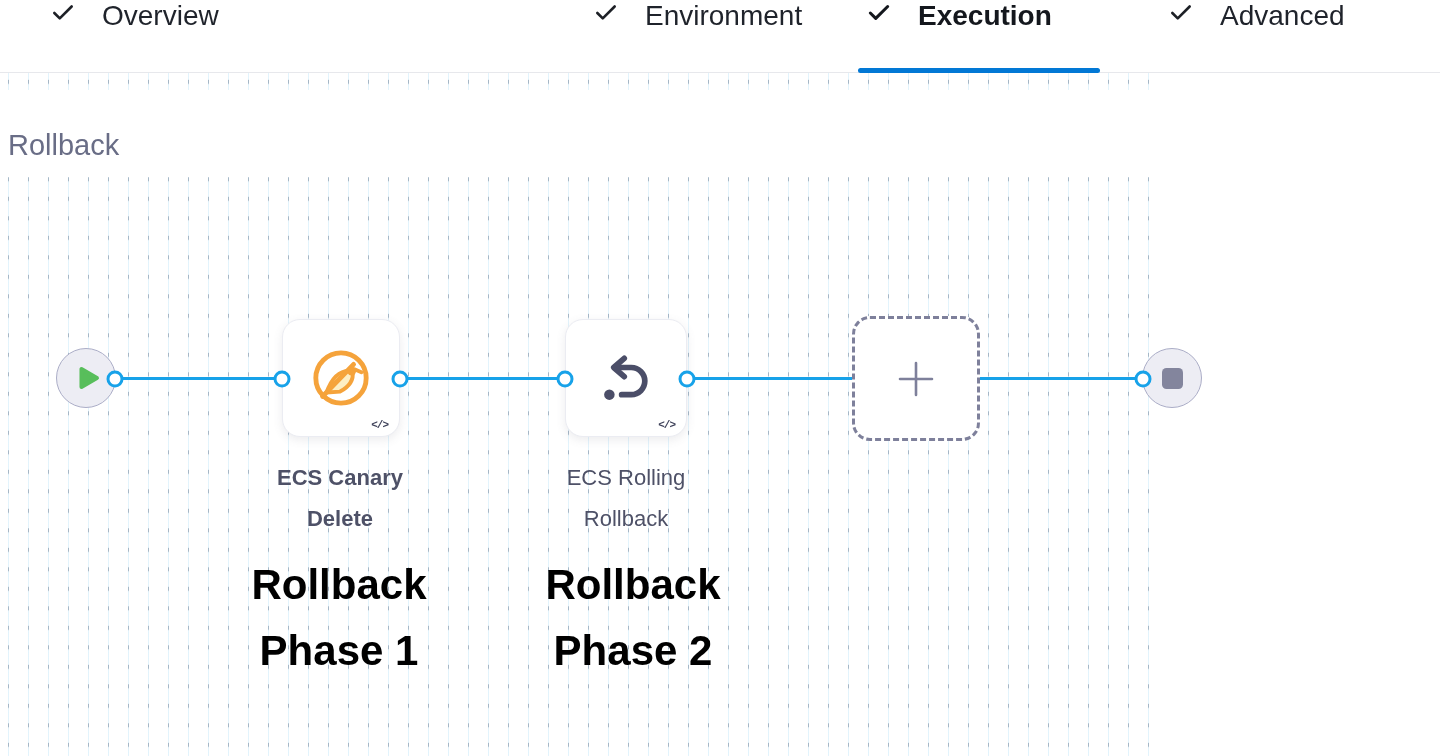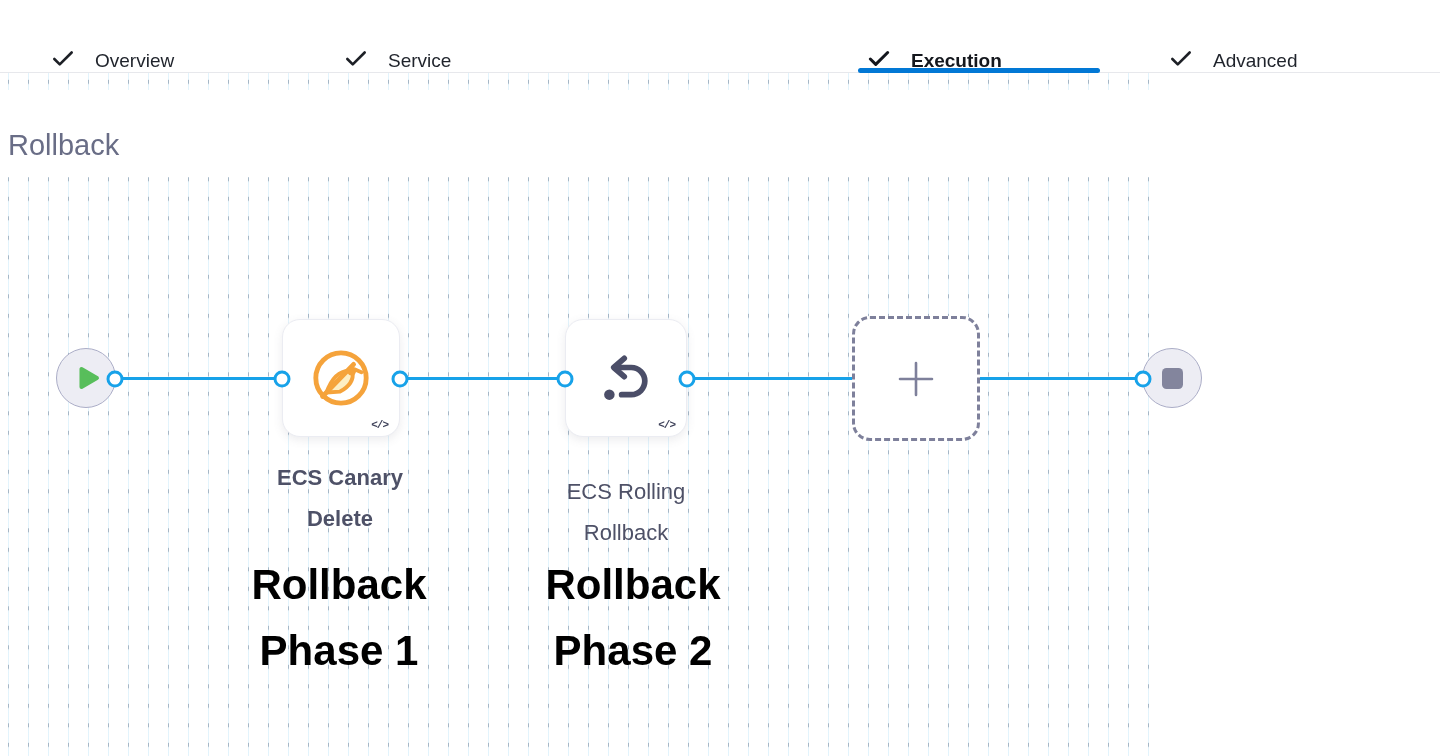--- a/index.html
+++ b/index.html
@@ -9,22 +9,22 @@
     font-family:"Liberation Sans", sans-serif;
     -webkit-font-smoothing:antialiased;
   }
 
   
   .tabbar{
     position:absolute;left:0;top:0;width:1440px;height:72px;
     background:#ffffff;border-bottom:1px solid #e7e8ec;z-index:10;
   }
   .tab{
-    position:absolute;top:0;height:72px;display:flex;align-items:flex-end;gap:19px;
-    font-size:19px;color:#1f232b;cursor:pointer;white-space:nowrap;
+    position:absolute;top:0;height:72px;display:flex;align-items:flex-start;gap:26px;
+    font-size:28px;color:#1f232b;cursor:pointer;white-space:nowrap;
   }
   .tab .check-icon{width:26px;height:26px;display:block;flex:0 0 auto;}
   .tab.active{font-weight:700;color:#14171d;}
   .tab-underline{
     position:absolute;left:858px;top:68px;width:242px;height:5px;
     background:#0278d5;border-radius:3px;z-index:11;
   }
 
   
   .canvas{
@@ -98,27 +98,27 @@
 
 <div class="tabbar">
 
   <div class="tab" style="left:50px;">
     <svg class="check-icon" viewBox="0 0 24 24" fill="none">
       <path d="M20 6 L9 17 L4 12" stroke="#1d2026" stroke-width="2.4" stroke-linecap="round" stroke-linejoin="round"></path>
     </svg>
     <span>Overview</span>
   </div>
 
-  <div class="tab" style="left:343px;">
+
+  <div class="tab" style="left:593px;">
     <svg class="check-icon" viewBox="0 0 24 24" fill="none">
       <path d="M20 6 L9 17 L4 12" stroke="#1d2026" stroke-width="2.4" stroke-linecap="round" stroke-linejoin="round"></path>
     </svg>
-    <span>Service</span>
+    <span>Environment</span>
   </div>
-
 
   <div class="tab active" style="left:866px;">
     <svg class="check-icon" viewBox="0 0 24 24" fill="none">
       <path d="M20 6 L9 17 L4 12" stroke="#14171d" stroke-width="2.8" stroke-linecap="round" stroke-linejoin="round"></path>
     </svg>
     <span>Execution</span>
   </div>
 
   <div class="tab" style="left:1168px;">
     <svg class="check-icon" viewBox="0 0 24 24" fill="none">
@@ -176,21 +176,21 @@
 
   <div class="port" style="left:115px;top:306.5px;"></div>
   <div class="port" style="left:282px;top:306.5px;"></div>
   <div class="port" style="left:400px;top:306.5px;"></div>
   <div class="port" style="left:565px;top:306.5px;"></div>
   <div class="port" style="left:687px;top:306.5px;"></div>
   <div class="port" style="left:1143px;top:306.5px;"></div>
 
   <div class="node-label" style="left:240px;top:385px;width:200px;font-weight:bold;">ECS Canary
 Delete</div>
-  <div class="node-label" style="left:526px;top:399px;width:200px;">ECS Rolling
+  <div class="node-label" style="left:526px;top:385px;width:200px;">ECS Rolling
 Rollback</div>
 
   <div class="annotation" style="left:199px;top:480px;width:280px;">Rollback
 Phase 1</div>
   <div class="annotation" style="left:493px;top:480px;width:280px;">Rollback
 Phase 2</div>
 
 </div>
 
 </body></html>

